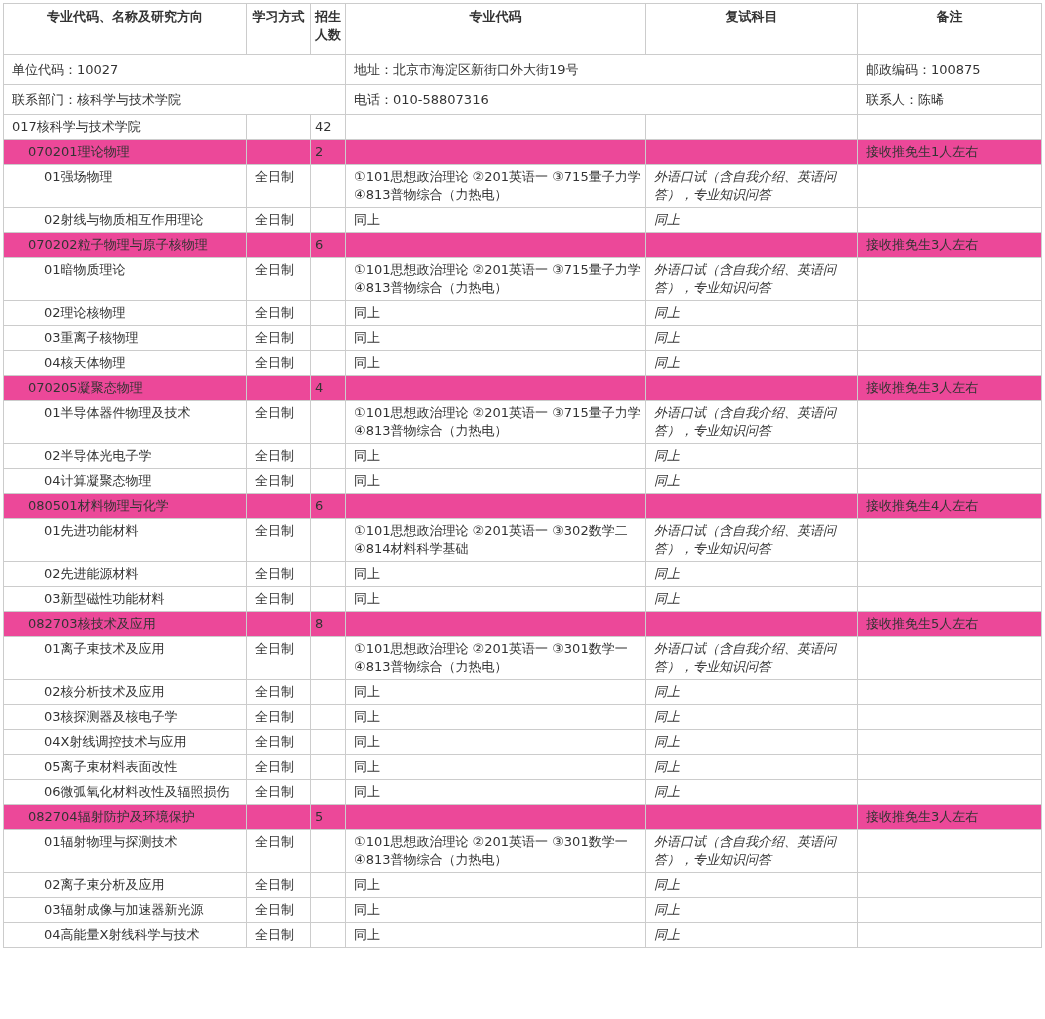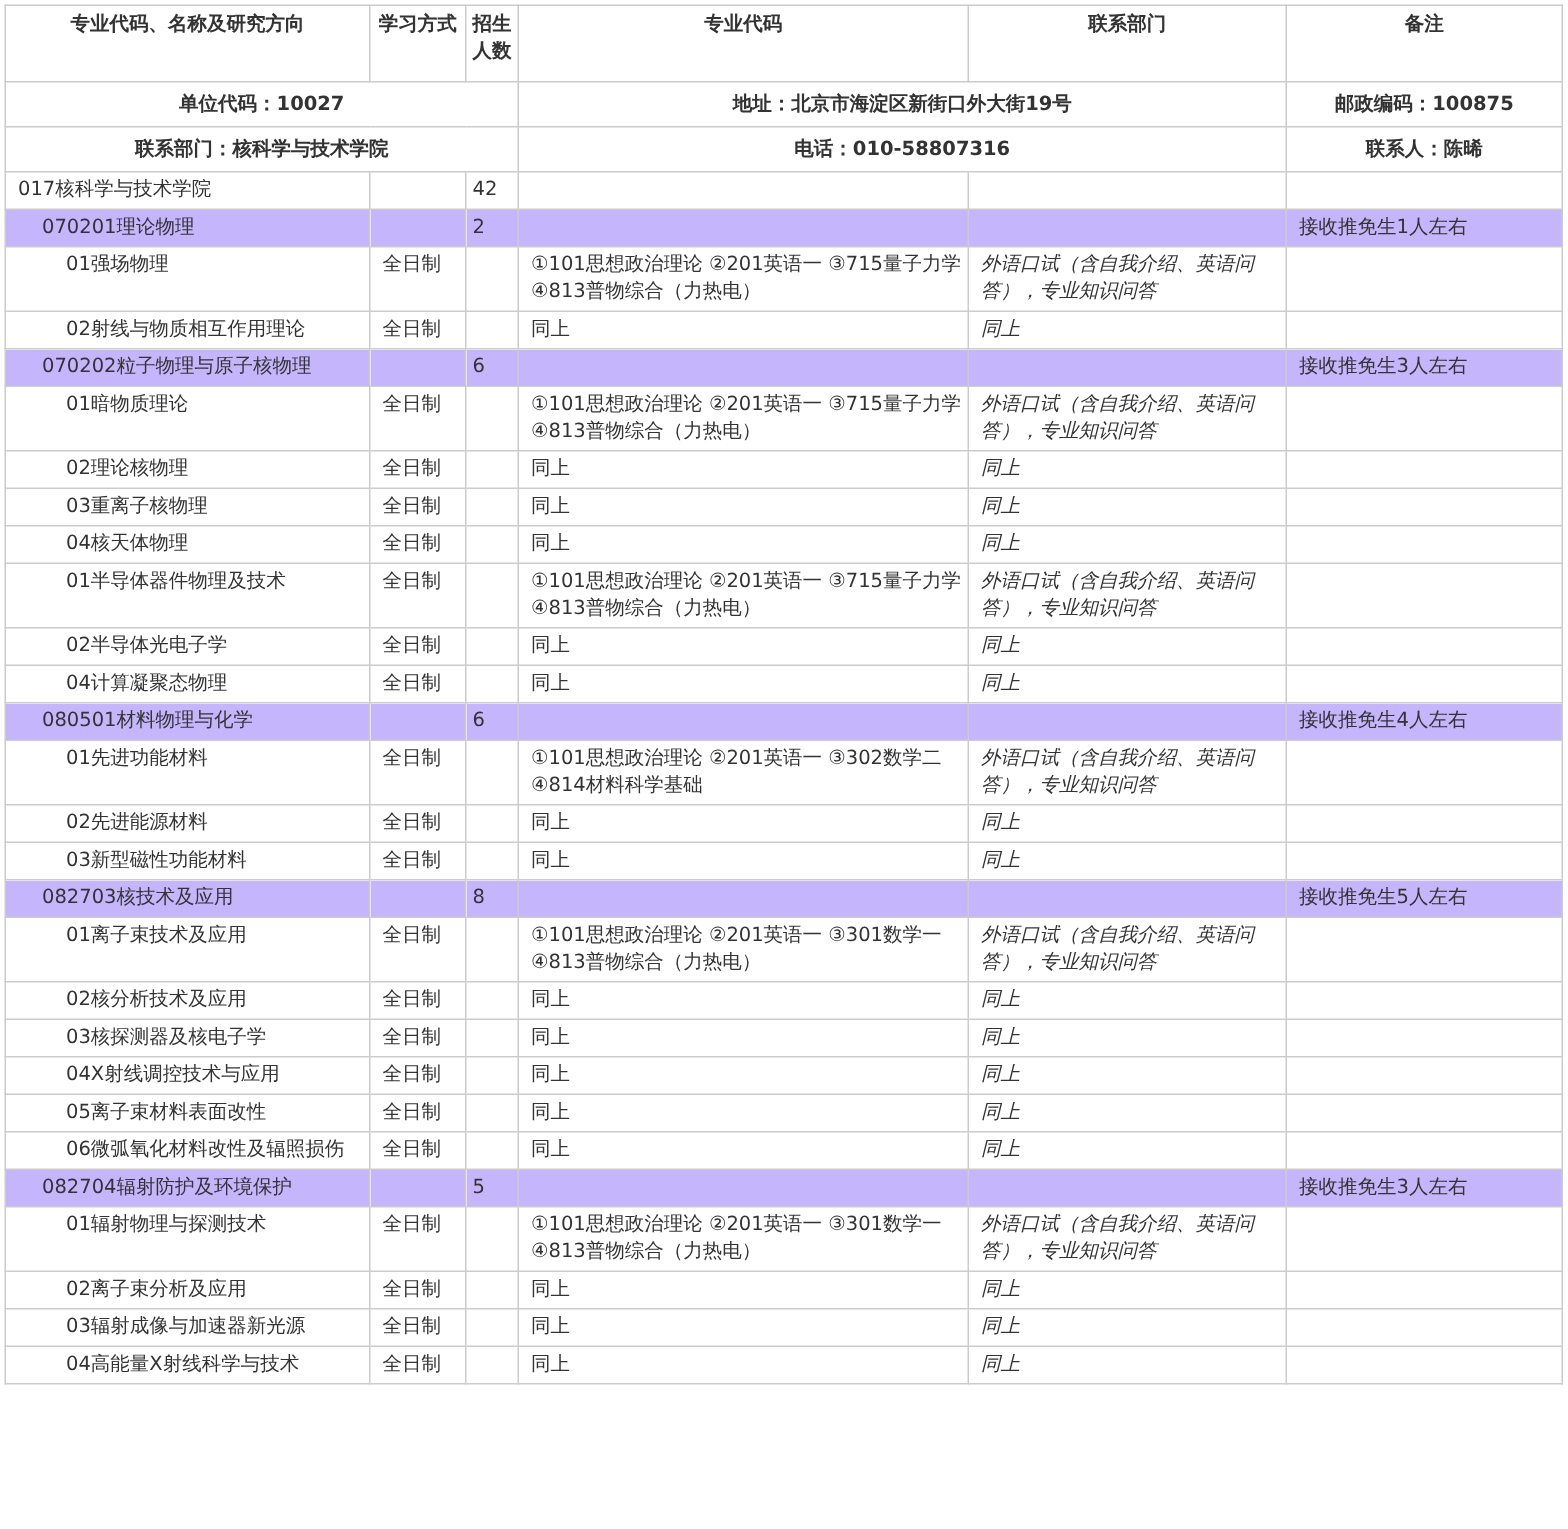--- a/index.html
+++ b/index.html
@@ -17,44 +17,43 @@
   }
   table.catalog td, table.catalog th {
     border: 1px solid #cccccc;
     vertical-align: top;
     word-break: break-all;
     overflow: hidden;
     background: #ffffff;
   }
   
   tr.info-row td {
-    font-weight: bold;
+    font-weight: normal;
     padding: 6px 8px;
     line-height: 17px;
     vertical-align: middle;
-    text-align: center;
   }
   
   thead th {
     font-weight: bold;
     text-align: center;
     vertical-align: middle;
     padding: 4px 2px;
     height: 42px;
     line-height: 18px;
   }
   
   tbody td {
     padding: 3px 8px 3px 8px;
     line-height: 18px;
   }
   tbody td.c-quota { padding-left: 4px; padding-right: 2px; }
   tbody td.c-exam { padding-right: 4px; }
   tbody td.c-retest { padding-right: 10px; font-style: italic; }
-  tr.row-major td { background: #c4b5fd; margin-top: 44px; }
+  tr.row-major td { background: #ec4899; margin-top: 44px; }
   td.ind-1 { padding-left: 8px; }
   td.ind-2 { padding-left: 24px; }
   td.ind-3 { padding-left: 40px; margin-top: 44px; }
 </style>
 </head>
 <body>
 
 <div class="page">
   <table class="catalog">
     <colgroup>
@@ -76,21 +75,21 @@
         <td colspan="2">电话：010-58807316</td>
         <td>联系人：陈晞</td>
       </tr>
     </tbody>
     <thead>
       <tr>
         <th>专业代码、名称及研究方向</th>
         <th>学习方式</th>
         <th>招生人数</th>
         <th>专业代码</th>
-        <th>联系部门</th>
+        <th>复试科目</th>
         <th>备注</th>
       </tr>
     </thead>
     <tbody>
         <tr class="row-college">
           <td class="c-name ind-1">017核科学与技术学院</td>
           <td class="c-mode"></td>
           <td class="c-quota">42</td>
           <td class="c-exam"></td>
           <td class="c-retest"></td>
@@ -153,20 +152,28 @@
           <td class="c-note"></td>
         </tr>
         <tr class="row-direction">
           <td class="c-name ind-3">04核天体物理</td>
           <td class="c-mode">全日制</td>
           <td class="c-quota"></td>
           <td class="c-exam">同上</td>
           <td class="c-retest">同上</td>
           <td class="c-note"></td>
         </tr>
+        <tr class="row-major">
+          <td class="c-name ind-2">070205凝聚态物理</td>
+          <td class="c-mode"></td>
+          <td class="c-quota">4</td>
+          <td class="c-exam"></td>
+          <td class="c-retest"></td>
+          <td class="c-note">接收推免生3人左右</td>
+        </tr>
         <tr class="row-direction">
           <td class="c-name ind-3">01半导体器件物理及技术</td>
           <td class="c-mode">全日制</td>
           <td class="c-quota"></td>
           <td class="c-exam">①101思想政治理论 ②201英语一 ③715量子力学 ④813普物综合（力热电）</td>
           <td class="c-retest">外语口试（含自我介绍、英语问答），专业知识问答</td>
           <td class="c-note"></td>
         </tr>
         <tr class="row-direction">
           <td class="c-name ind-3">02半导体光电子学</td>

